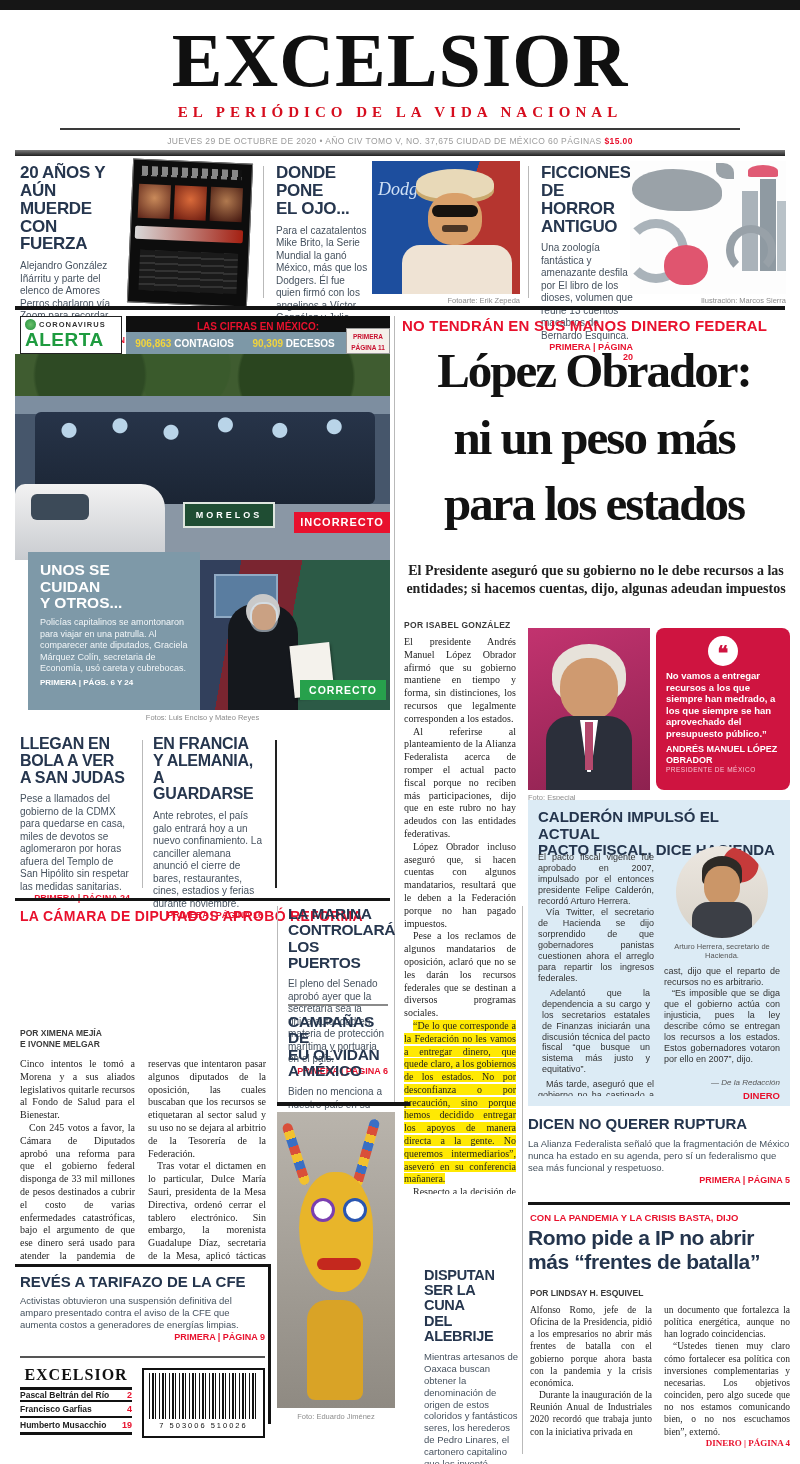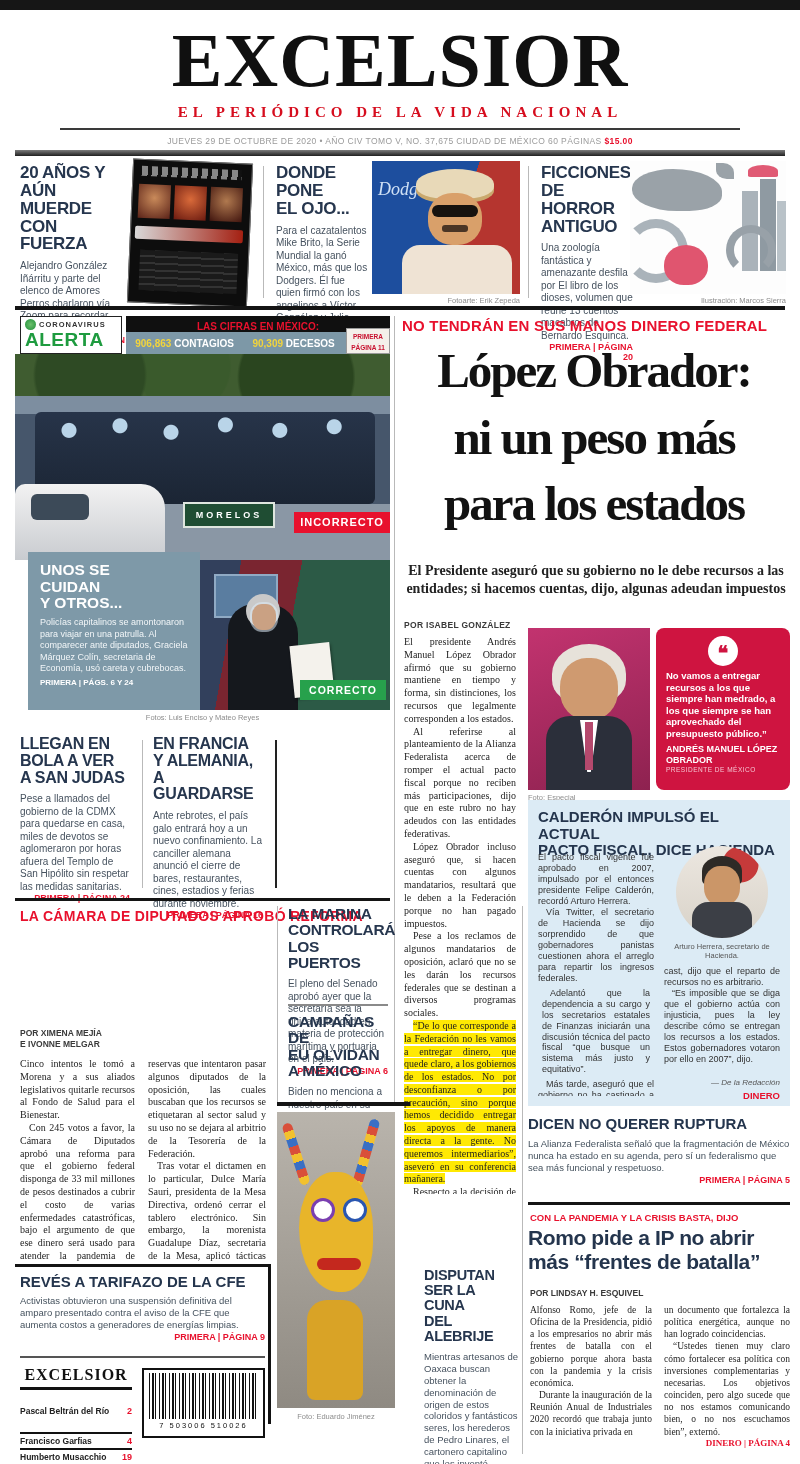--- a/index.html
+++ b/index.html
@@ -281,21 +281,21 @@
   <div class="abs rule" style="left:15px;top:1264px;width:253px;height:3px;"></div>
   <div class="abs" style="left:20px;top:1274px;width:245px;">
     <div class="navyhl" style="font-size:15px;">REVÉS A TARIFAZO DE LA CFE</div>
     <div style="font-size:9.5px;color:#45525e;line-height:1.3;margin-top:4px;">Activistas obtuvieron una suspensión definitiva del amparo presentado contra el aviso de la CFE que aumenta costos a generadores de energías limpias.</div>
     <div class="tag">PRIMERA | PÁGINA 9</div>
   </div>
   <div class="abs" style="left:20px;top:1356px;width:245px;height:2px;background:#555;"></div>
 
   <div class="abs" style="left:20px;top:1366px;width:112px;">
     <div class="serif" style="font-size:16px;font-weight:bold;letter-spacing:1px;text-align:center;color:#111;">EXCELSIOR</div>
-    <div style="border-top:3px solid #111;margin-top:3px;padding:16px 0;display:flex;justify-content:space-between;">
+    <div style="border-top:3px solid #111;margin-top:3px;padding:0 0;display:flex;justify-content:space-between;">
       <span style="font-size:8.5px;font-weight:bold;color:#222;">Pascal Beltrán del Río</span>
       <span style="font-size:9px;font-weight:bold;color:#e8112d;">2</span>
     </div>
     <div style="border-top:2px solid #111;padding:2px 0;display:flex;justify-content:space-between;">
       <span style="font-size:8.5px;font-weight:bold;color:#222;">Francisco Garfias</span>
       <span style="font-size:9px;font-weight:bold;color:#e8112d;">4</span>
     </div>
     <div style="border-top:2px solid #111;border-bottom:3px solid #111;padding:2px 0;display:flex;justify-content:space-between;">
       <span style="font-size:8.5px;font-weight:bold;color:#222;">Humberto Musacchio</span>
       <span style="font-size:9px;font-weight:bold;color:#e8112d;">19</span>

